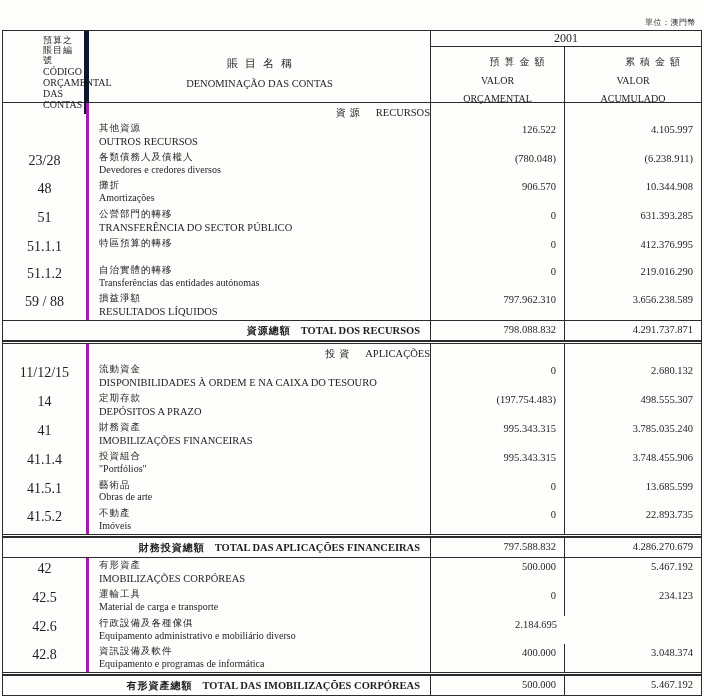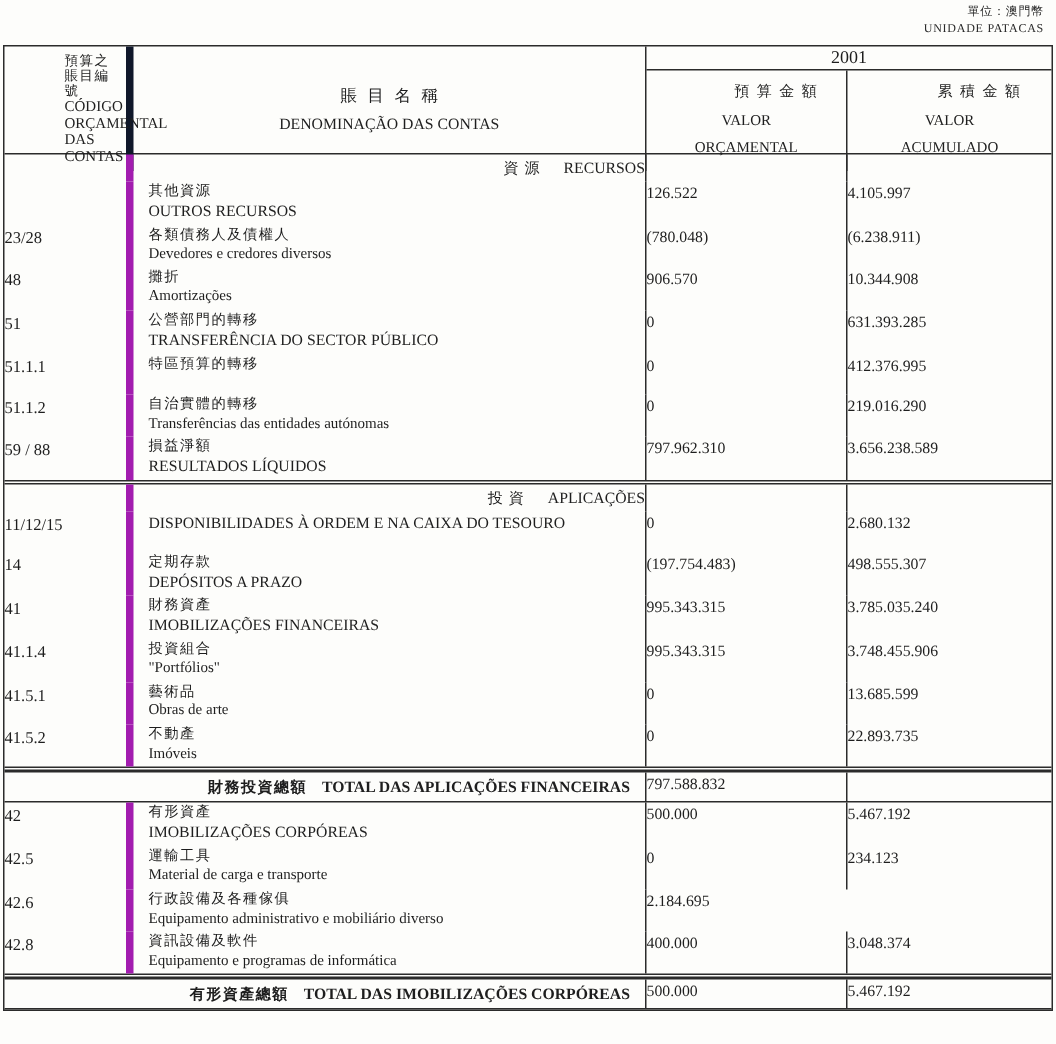--- a/index.html
+++ b/index.html
@@ -6,21 +6,21 @@
   body { background: #ffffff; }
   .page {
     position: relative;
     width: 704px; height: 696px;
     background: #fdfdfb;
     color: #1e1e1e;
     font-family: "Liberation Serif", "DejaVu Serif", serif;
     overflow: hidden;
   }
   .unit-note {
-    position: absolute; top: 3px; right: 8px;
+    position: absolute; top: 18px; right: 8px;
     text-align: right; font-size: 8px; line-height: 1.35; color: #2a2a2a;
     letter-spacing: 0.5px;
   }
   .table {
     position: absolute; top: 30px; left: 2px; right: 2px;
     border: 1px solid #2b2b2b;
     background: #fdfdfb;
   }
   
   .thead {
@@ -50,34 +50,34 @@
     font-size: 10px; line-height: 1.1; padding: 2px 0;
   }
   .h-money.budget { border-right: 1px solid #2b2b2b; }
   .h-money .zh { letter-spacing: 5px; text-indent: 5px; margin-left: 39px; }
   
   .trow { display: grid; grid-template-columns: 86px 342px 134px 1fr; }
   .trow.item { min-height: 27px; }
   .trow.section { min-height: 18px; }
   .trow.total { min-height: 19px; border-top: 1px solid #2b2b2b; border-bottom: 1px solid #2b2b2b; }
   .c-code {
-    border-right: 5px solid #a21caf;
-    text-align: left; font-size: 11px; padding-top: 3px;
+    border-right: 3px solid #a21caf;
+    text-align: center; font-size: 14px; padding-top: 3px;
   }
   .c-name {
     border-right: 1px solid #2b2b2b;
     padding: 2px 4px 2px 10px; font-size: 10px; line-height: 1.25;
   }
   .c-name .zh { letter-spacing: 1px; font-size: 9.5px; }
   .c-name .pt { font-size: 10px; }
   .c-name .pt.caps { font-size: 10.5px; }
   .c-name.c-section { text-align: right; padding: 3px 0 1px 0; }
   .c-section .zh { letter-spacing: 4px; margin-right: 12px; font-size: 10px; }
   .c-section .pt { font-size: 10.5px; }
-  .c-val { text-align: left; padding: 3px 8px 0 0; font-size: 10.5px; }
+  .c-val { text-align: right; padding: 3px 8px 0 0; font-size: 10.5px; }
   .c-val.c-budget { border-right: 1px solid #2b2b2b; }
   .total-label {
     grid-column: 1 / 3; border-right: 1px solid #2b2b2b;
     text-align: right; padding: 3px 10px 2px 0;
     font-weight: bold; font-size: 10.5px;
   }
   .total-label .zh { margin-right: 10px; letter-spacing: 1px; font-size: 10px; }
   .trow.total .c-val { font-size: 10.5px; padding-top: 3px; }
   .divider {
     height: 3px;
@@ -186,30 +186,36 @@
         </div>
         <div class="trow item">
           <div class="c-code">59 / 88</div>
           <div class="c-name">
             <div class="zh">損益淨額</div>
             <div class="pt caps">RESULTADOS LÍQUIDOS</div>
           </div>
           <div class="c-val c-budget">797.962.310</div>
           <div class="c-val c-accum">3.656.238.589</div>
         </div>
+        <div class="trow total">
+          <div class="total-label"><span class="zh">資源總額</span><span class="pt">TOTAL DOS RECURSOS</span></div>
+          <div class="c-val c-budget">798.088.832</div>
+          <div class="c-val c-accum">4.291.737.871</div>
+        </div>
         <div class="divider"></div>
         <div class="trow section">
           <div class="c-code"></div>
           <div class="c-name c-section"><span class="zh">投資</span><span class="pt">APLICAÇÕES</span></div>
           <div class="c-val c-budget"></div>
           <div class="c-val c-accum"></div>
         </div>
         <div class="trow item">
           <div class="c-code">11/12/15</div>
           <div class="c-name">
+            <div class="zh">流動資金</div>
             <div class="pt caps">DISPONIBILIDADES À ORDEM E NA CAIXA DO TESOURO</div>
           </div>
           <div class="c-val c-budget">0</div>
           <div class="c-val c-accum">2.680.132</div>
         </div>
         <div class="trow item">
           <div class="c-code">14</div>
           <div class="c-name">
             <div class="zh">定期存款</div>
             <div class="pt caps">DEPÓSITOS A PRAZO</div>
@@ -250,20 +256,21 @@
             <div class="zh">不動產</div>
             <div class="pt">Imóveis</div>
           </div>
           <div class="c-val c-budget">0</div>
           <div class="c-val c-accum">22.893.735</div>
         </div>
         <div class="divider"></div>
         <div class="trow total">
           <div class="total-label"><span class="zh">財務投資總額</span><span class="pt">TOTAL DAS APLICAÇÕES FINANCEIRAS</span></div>
           <div class="c-val c-budget">797.588.832</div>
+          <div class="c-val c-accum">4.286.270.679</div>
         </div>
         <div class="trow item">
           <div class="c-code">42</div>
           <div class="c-name">
             <div class="zh">有形資產</div>
             <div class="pt caps">IMOBILIZAÇÕES CORPÓREAS</div>
           </div>
           <div class="c-val c-budget">500.000</div>
           <div class="c-val c-accum">5.467.192</div>
         </div>

